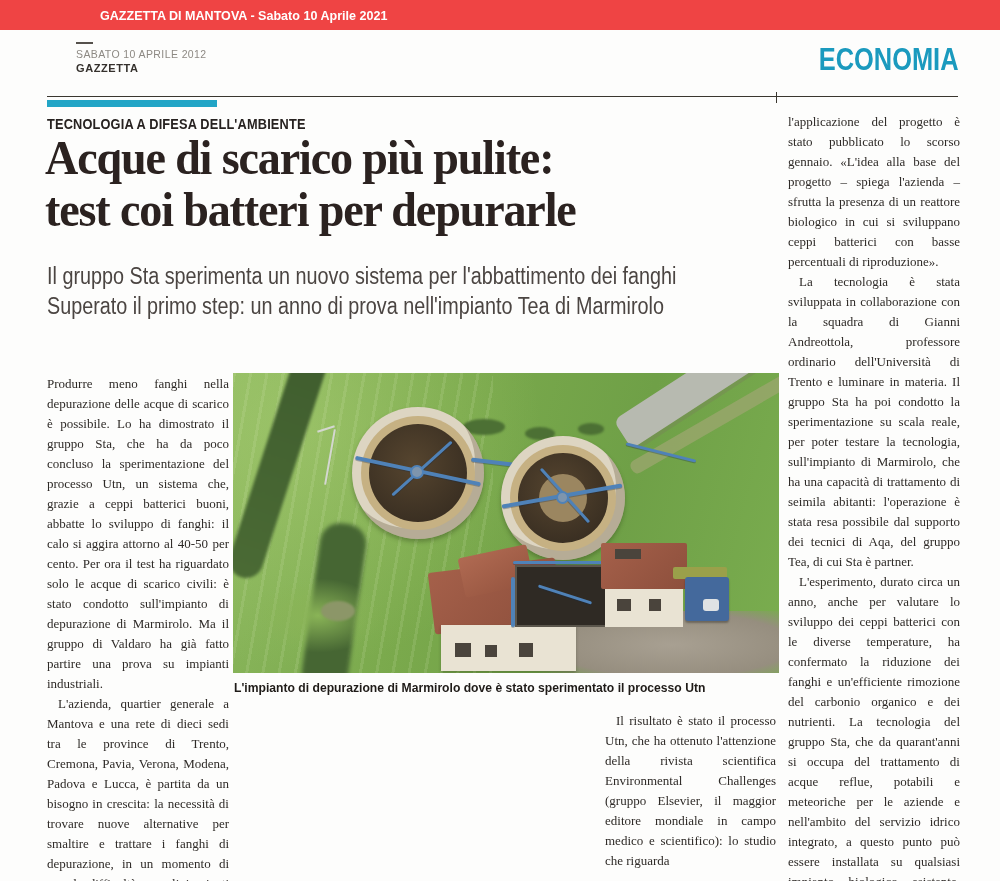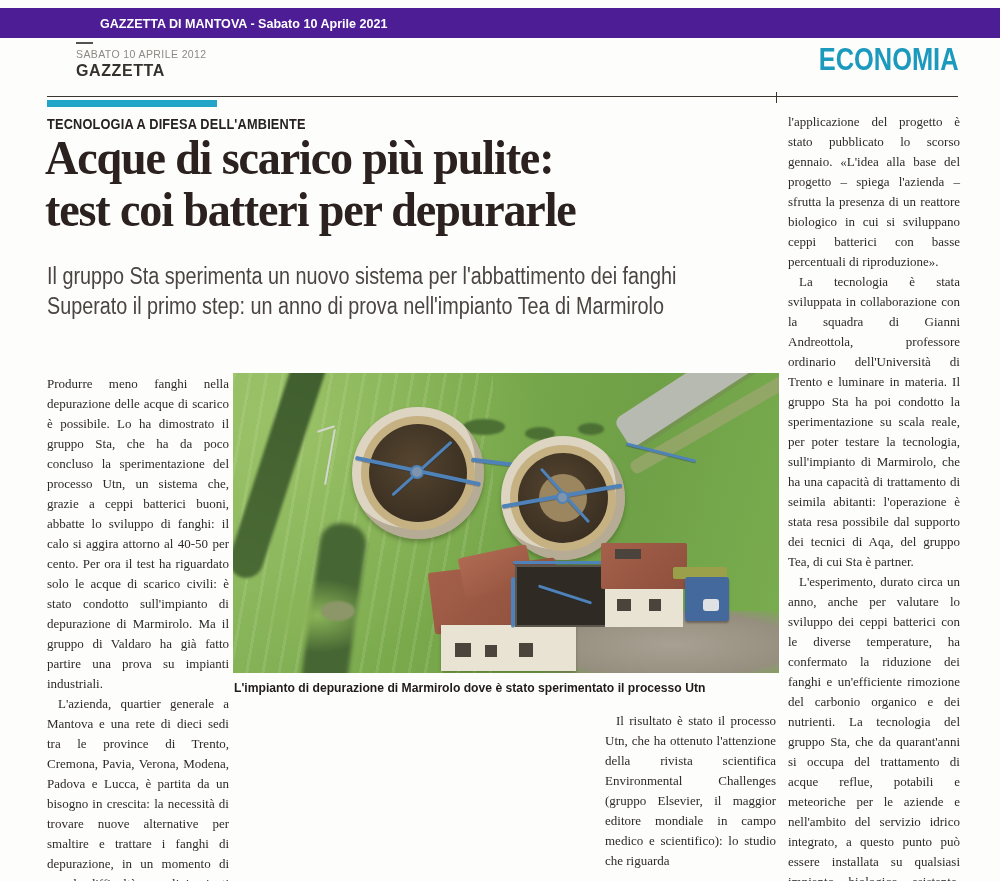--- a/index.html
+++ b/index.html
@@ -3,31 +3,31 @@
 <meta charset="utf-8">
 <style>
   * { margin:0; padding:0; box-sizing:border-box; }
   html,body { background:#ffffff; }
   .page {
     position:relative; width:1000px; height:881px; overflow:hidden;
     background:#fdfdfc; font-family:"Liberation Sans", sans-serif;
   }
   
   .topbar {
-    position:absolute; left:0; top:8px; width:1000px; height:30px;
-    background:#4c1d95; display:flex; align-items:center;
+    position:absolute; left:0; top:0; width:1000px; height:30px;
+    background:#ef4444; display:flex; align-items:center;
   }
   .topbar-title {
     margin-left:100px; color:#ffffff; font-size:13.5px; font-weight:bold;
     transform:scaleX(.93); transform-origin:left center; white-space:nowrap;
   }
   
   .mast-dash { position:absolute; left:76px; top:42px; width:17px; height:2px; background:#55514c; }
   .mast-date { position:absolute; left:76px; top:48px; font-size:10.5px; color:#8d8983; letter-spacing:.4px; white-space:nowrap; }
-  .mast-name { position:absolute; left:76px; top:62px; font-size:16px; font-weight:bold; color:#35312d; letter-spacing:.6px; white-space:nowrap; }
+  .mast-name { position:absolute; left:76px; top:62px; font-size:11px; font-weight:bold; color:#35312d; letter-spacing:.6px; white-space:nowrap; }
   .section-label {
     position:absolute; right:42px; top:42px; font-size:31px; font-weight:bold; color:#1b9abe;
     transform:scaleX(.82); transform-origin:right center; white-space:nowrap;
   }
   .hrule { position:absolute; left:47px; top:96px; width:911px; height:1px; background:#3a362f; }
   .hrule-tick { position:absolute; left:776px; top:92px; width:1px; height:11px; background:#3a362f; }
   .accent-bar { position:absolute; left:47px; top:100px; width:170px; height:7px; background:#22a5c6; }
   
   .kicker {
     position:absolute; left:47px; top:116px; font-size:14.5px; font-weight:bold; color:#272220;

